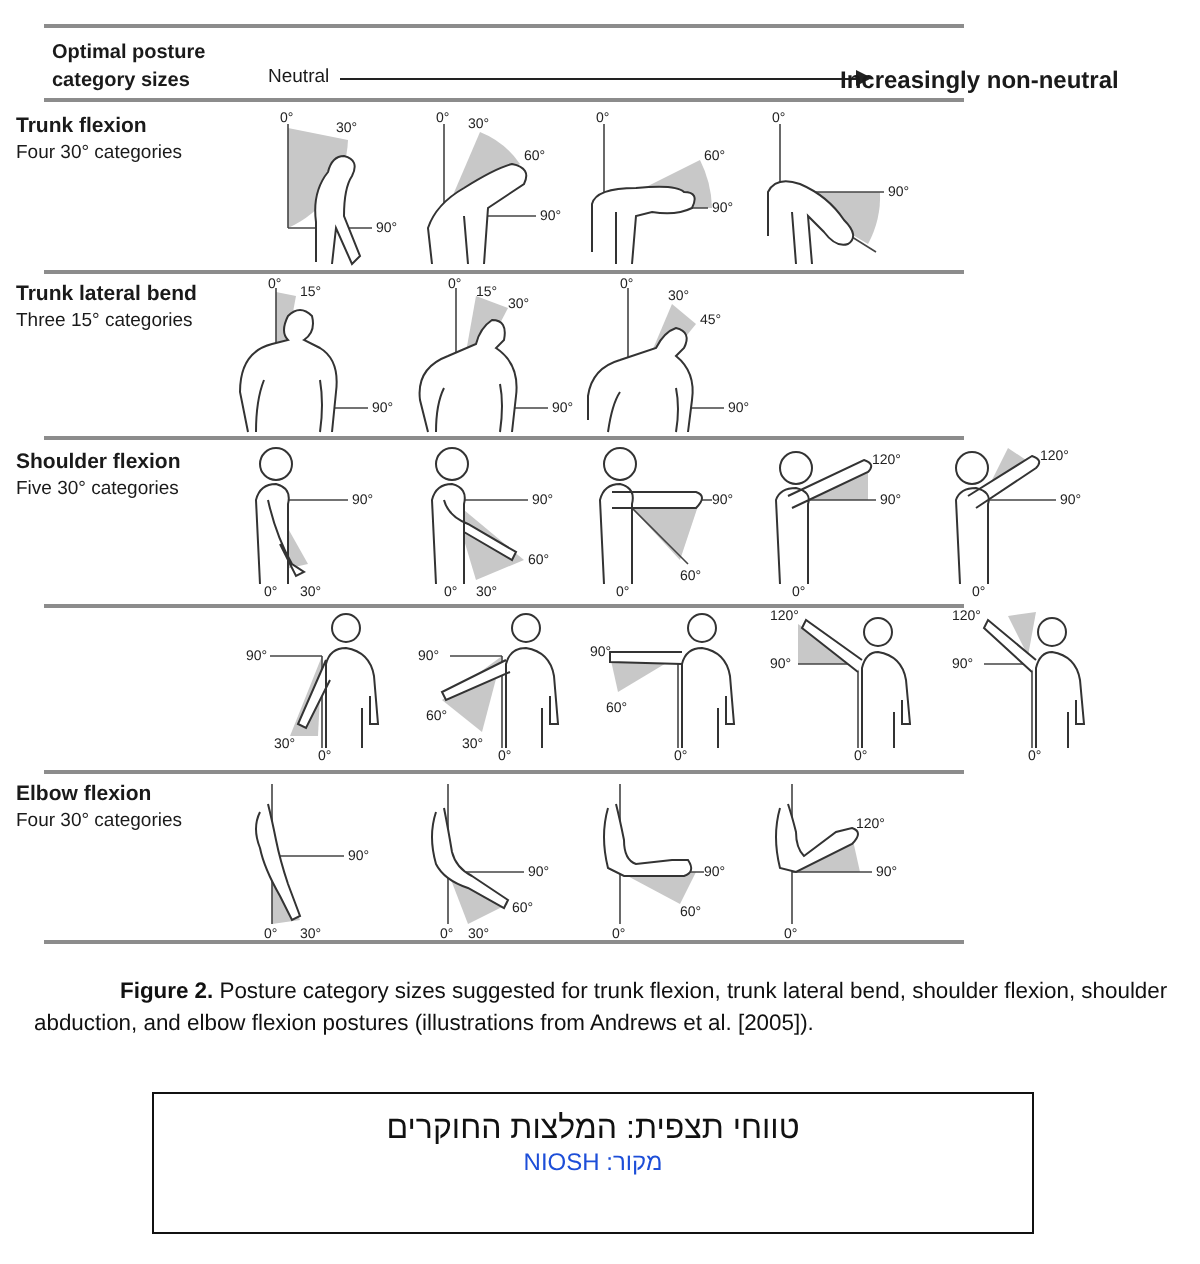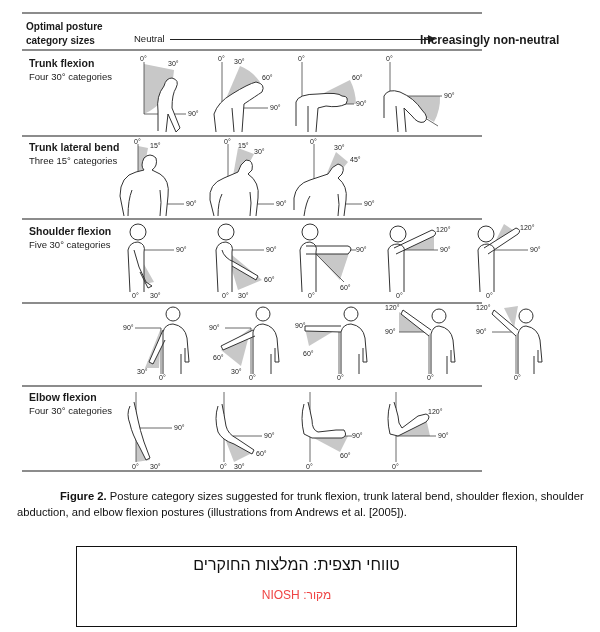--- a/index.html
+++ b/index.html
@@ -5,30 +5,30 @@
   * { box-sizing: border-box; margin: 0; padding: 0; }
   body { width: 600px; height: 632px; background: #ffffff; font-family: "Liberation Sans", sans-serif; color: #1a1a1a; position: relative; overflow: hidden; }
   .figure { position: absolute; left: 0; top: 0; width: 600px; height: 475px; padding-left: 40px; }
   .hline { position: absolute; left: 22px; width: 460px; height: 2px; background: #8c8c8c; }
   .hline.top { top: 12px; width: 460px; }
   .head-label { position: absolute; left: 26px; top: 20px; font-size: 10px; font-weight: bold; line-height: 14px; font-family: "Liberation Sans", sans-serif; }
   .neutral { position: absolute; left: 134px; top: 33px; font-size: 9.5px; }
   .arrow-line { position: absolute; left: 170px; top: 39px; width: 262px; height: 1px; background: #222; }
   .arrow-head { position: absolute; left: 428px; top: 35px; width: 0; height: 0; border-left: 8px solid #222; border-top: 4px solid transparent; border-bottom: 4px solid transparent; }
   .nonneutral { position: absolute; left: 420px; top: 33px; font-size: 12px; font-weight: bold; }
-  .row-label { position: absolute; left: 29px; font-size: 10px; line-height: 14px; }
+  .row-label { position: absolute; left: 8px; font-size: 10px; line-height: 14px; }
   .row-label .title { font-weight: bold; display: block; font-size: 10.5px; }
   .row-label .sub { display: block; font-size: 9.5px; }
   svg.fig { position: absolute; overflow: visible; }
   svg.fig text { font-family: "Liberation Sans", sans-serif; font-size: 7px; fill: #222; }
   .caption { position: absolute; left: 17px; top: 488px; width: 570px; font-size: 11.2px; line-height: 16px; color: #111; }
   .caption b { font-weight: bold; margin-left: 43px; }
-  .hebrew-box { position: absolute; left: 76px; top: 546px; width: 441px; height: 81px; border: 1.5px solid #111; text-align: center; direction: rtl; }
+  .hebrew-box { position: absolute; left: 76px; top: 546px; width: 441px; height: 71px; border: 1.5px solid #111; text-align: center; direction: rtl; }
   .hebrew-title { display: block; margin-top: 9px; font-size: 16px; color: #111; }
-  .hebrew-source { display: block; margin-top: 14px; font-size: 12px; color: #ef4444; }
+  .hebrew-source { display: block; font-size: 12px; color: #1d4ed8; }
 </style>
 </head>
 <body>
 
 <div class="figure">
   <div class="hline top"></div>
   <div class="head-label">
     <span style="display:block">Optimal posture</span>
     <span style="display:block">category sizes</span>
   </div>

